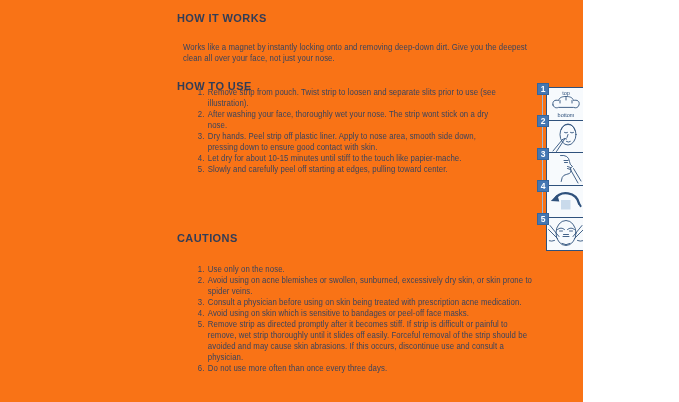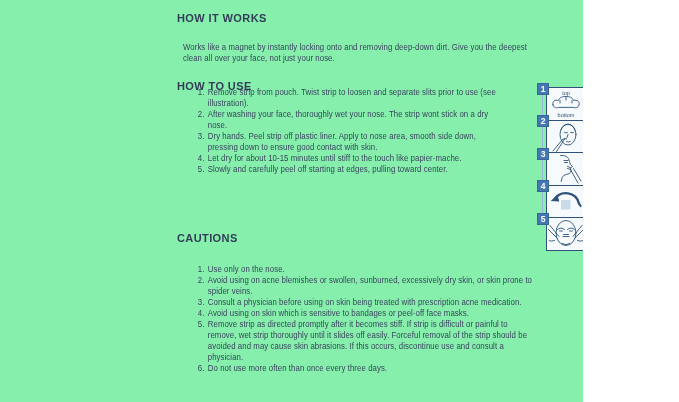--- a/index.html
+++ b/index.html
@@ -1,20 +1,20 @@
 <!DOCTYPE html>
 <html><head>
 <meta charset="utf-8">
 <style>
   html, body { margin: 0; padding: 0; background: #ffffff; }
   .page {
     position: relative;
     width: 583px;
     height: 402px;
-    background: #86efac;
+    background: #f97316;
     overflow: hidden;
     font-family: "Liberation Sans", sans-serif;
     color: #39445e;
   }
   .heading {
     position: absolute;
     font-weight: bold;
     font-size: 11px;
     letter-spacing: 0.4px;
     color: #323d57;

